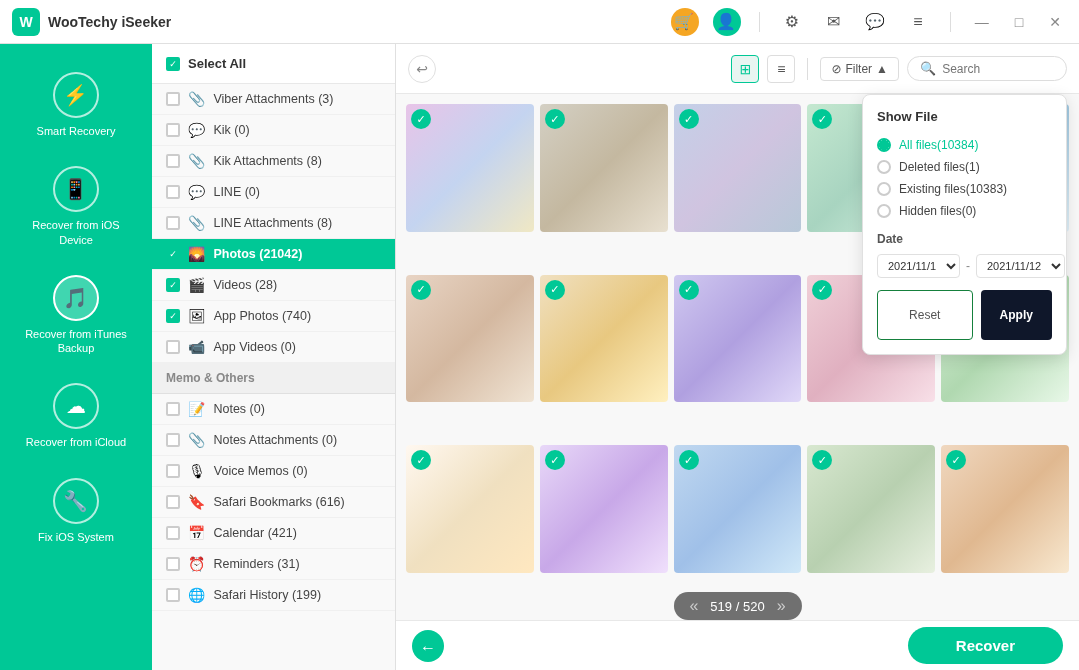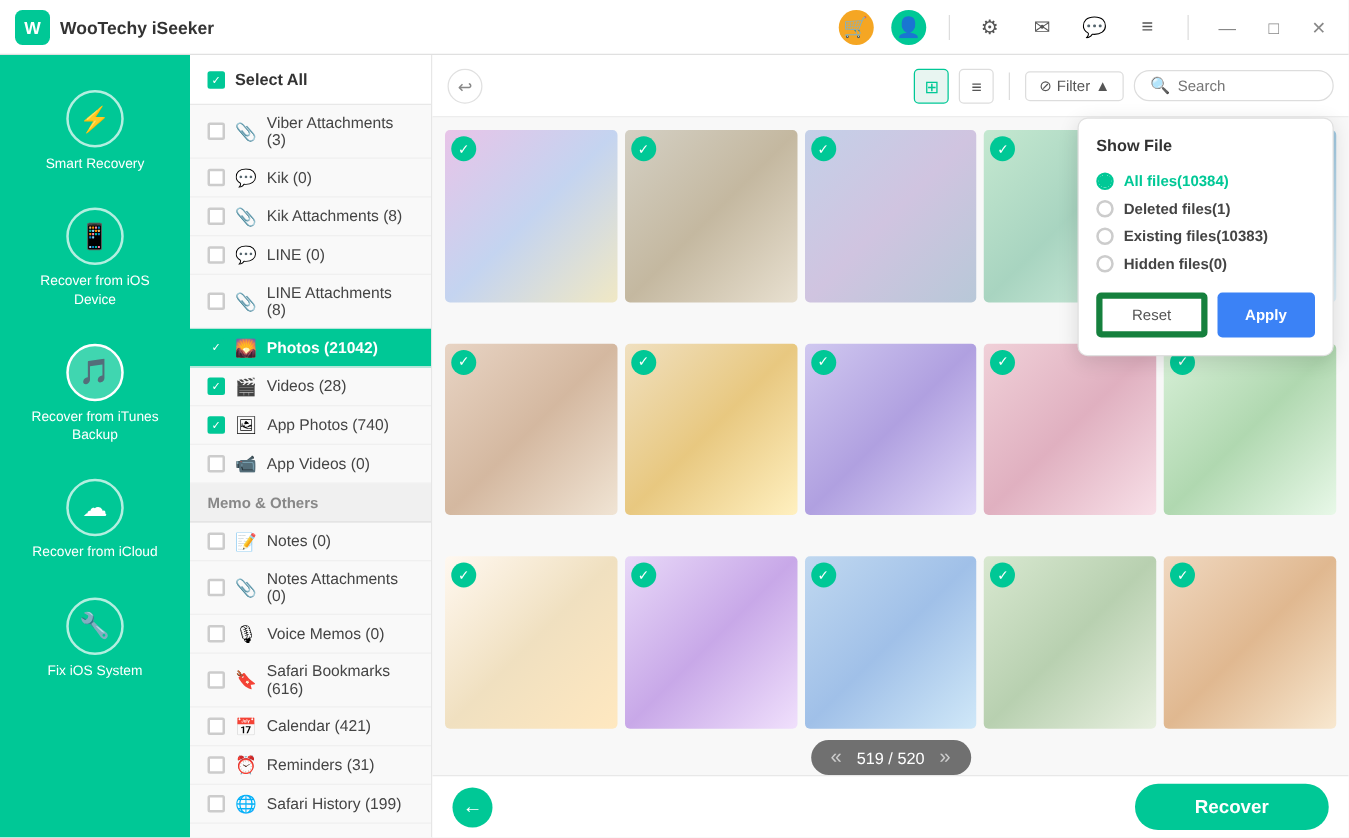--- a/index.html
+++ b/index.html
@@ -83,21 +83,21 @@
     }
     .sidebar-label {
       font-size: 11px;
       font-weight: 500;
       line-height: 1.3;
       color: white;
     }
 
     
     .left-panel {
-      width: 194px;
+      width: 244px;
       background: #f9f9f9;
       border-right: 1px solid #e0e0e0;
       display: flex;
       flex-direction: column;
       overflow: hidden;
     }
     .left-panel-header {
       padding: 12px 14px;
       background: #fff;
       border-bottom: 1px solid #e8e8e8;
@@ -306,21 +306,20 @@
     .show-file-title {
       font-size: 13px;
       font-weight: 600;
       color: #333;
       margin-bottom: 10px;
     }
     .radio-item {
       display: flex; align-items: center; gap: 8px;
       padding: 4px 0;
       cursor: pointer;
-      font-weight: bold;
     }
     .radio-circle {
       width: 14px; height: 14px;
       border-radius: 50%;
       border: 2px solid #ccc;
       flex-shrink: 0;
     }
     .radio-circle.selected {
       border-color: #00c896;
       background: radial-gradient(circle, #00c896 5px, white 5px);
@@ -343,32 +342,32 @@
       color: #333;
       background: #fff;
       cursor: pointer;
     }
     .date-dash { color: #888; font-size: 12px; }
     .dropdown-actions {
       display: flex; gap: 8px; margin-top: 12px;
     }
     .reset-btn {
       flex: 1;
-      border: 5px solid #15803d;
+      border: 1px solid #15803d;
       background: white;
       border-radius: 4px;
-      padding: 6px;
+      padding: 17px;
       font-size: 12px;
       color: #555;
       cursor: pointer;
     }
     .apply-btn {
       flex: 1;
       border: none;
-      background: #3b82f6;
+      background: #0f172a;
       border-radius: 4px;
       padding: 6px;
       font-size: 12px;
       color: white;
       font-weight: 600;
       cursor: pointer;
     }
   </style>
 </head>
 <body>
@@ -599,20 +598,32 @@
         <span class="radio-label">Deleted files(1)</span>
       </div>
       <div class="radio-item">
         <div class="radio-circle"></div>
         <span class="radio-label">Existing files(10383)</span>
       </div>
       <div class="radio-item">
         <div class="radio-circle"></div>
         <span class="radio-label">Hidden files(0)</span>
       </div>
+      <div class="date-section">
+        <div class="date-label">Date</div>
+        <div class="date-range">
+          <select class="date-select">
+            <option>2021/11/1</option>
+          </select>
+          <span class="date-dash">-</span>
+          <select class="date-select">
+            <option>2021/11/12</option>
+          </select>
+        </div>
+      </div>
       <div class="dropdown-actions">
         <button class="reset-btn">Reset</button>
         <button class="apply-btn">Apply</button>
       </div>
     </div>
 
     <div class="bottom-bar">
       <div class="back-btn">←</div>
       <button class="recover-btn">Recover</button>
     </div>

